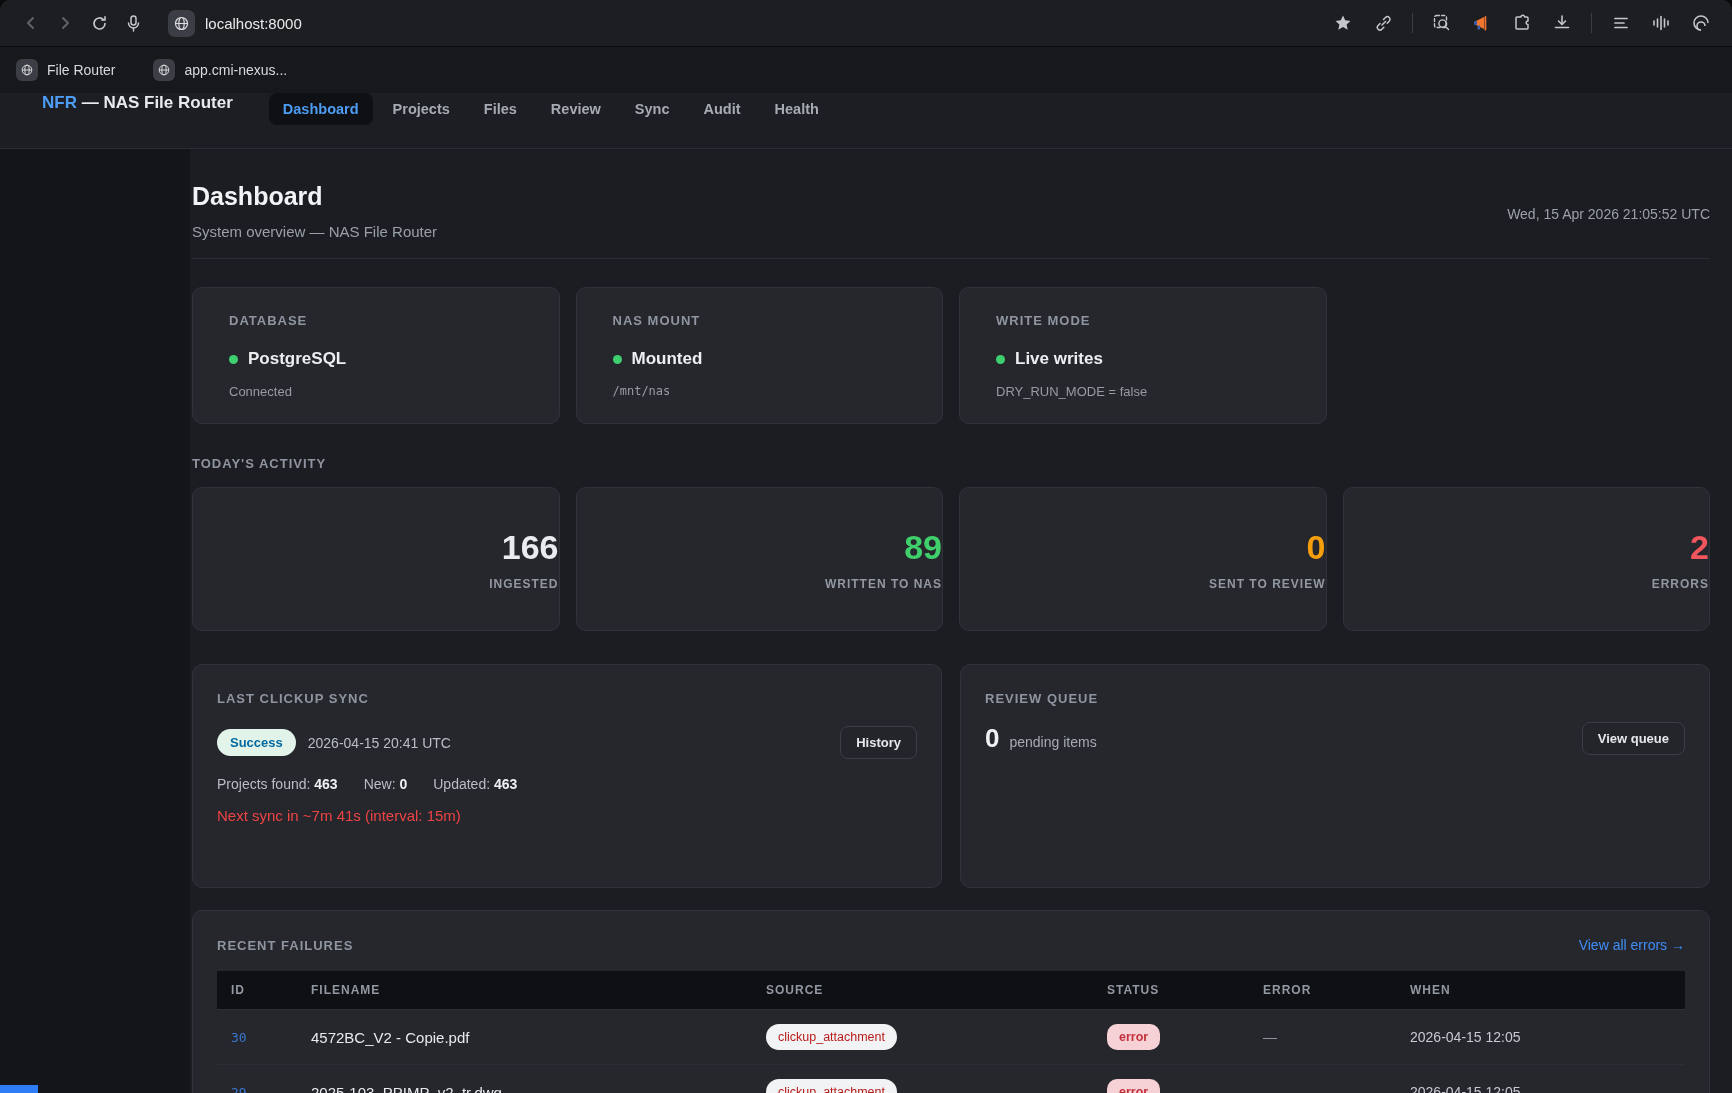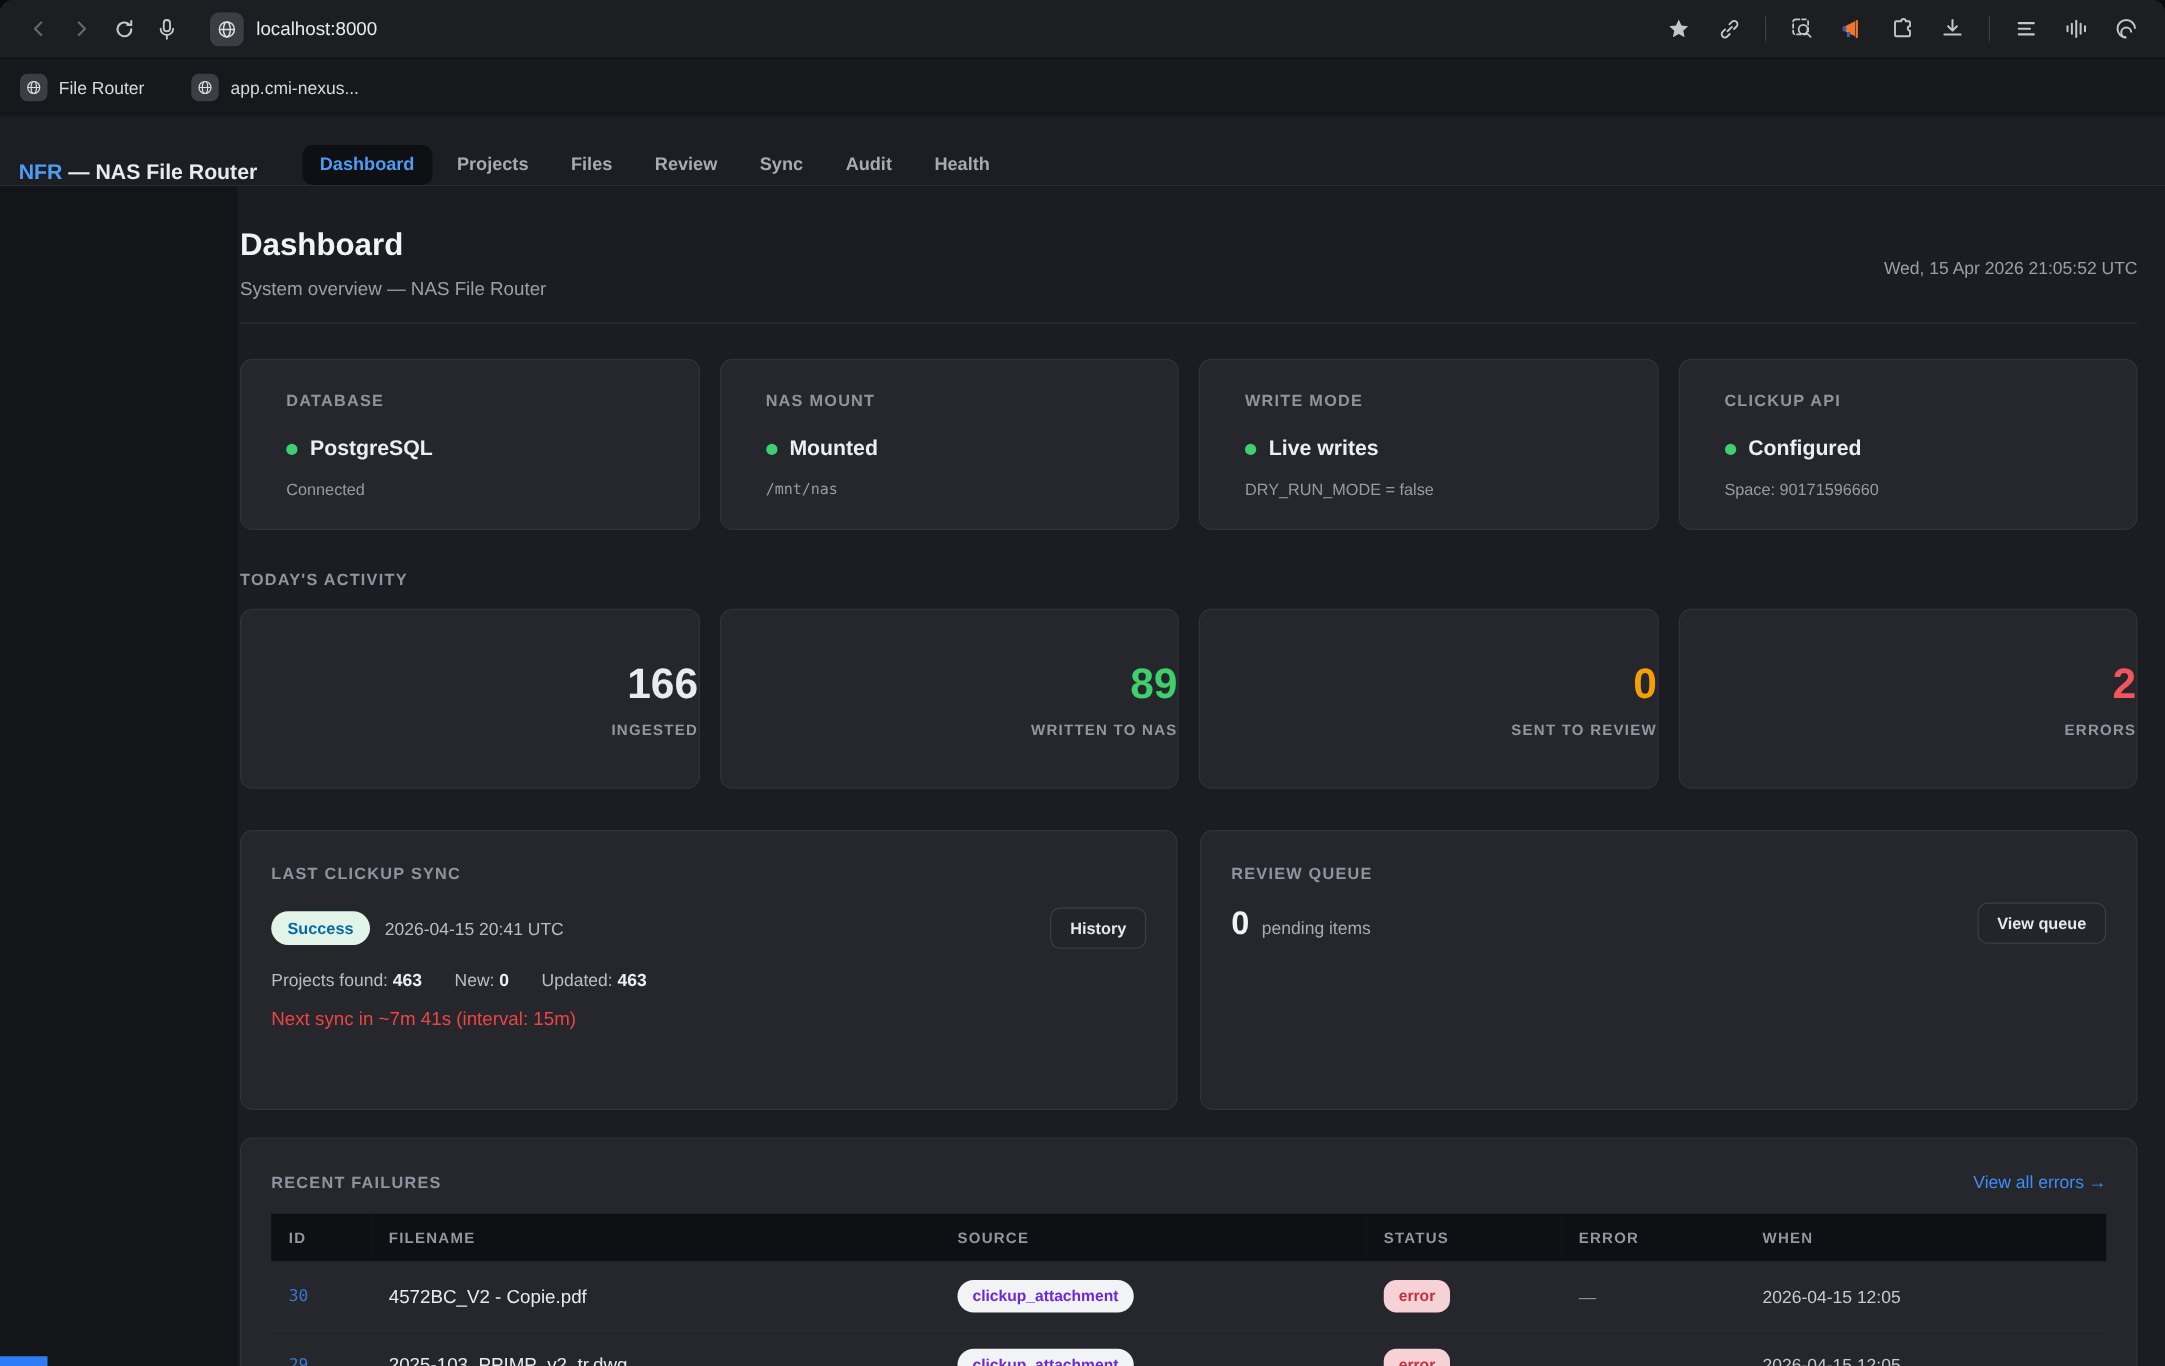--- a/index.html
+++ b/index.html
@@ -25,21 +25,21 @@
 
   
   .bookmarks { height:46px; background:#17181c; display:flex; align-items:center;
     gap:38px; padding:0 16px; flex:none; }
   .bm { display:flex; align-items:center; gap:9px; cursor:default; }
   .bm .globe-chip { width:22px; height:22px; border-radius:6px; }
   .bm-label { color:#d7d9dc; font-size:14px; }
 
   
   .appnav { height:56px; background:#1c1e23; border-bottom:1px solid #2a2d33;
-    display:flex; align-items:flex-end; padding:0 15px; flex:none; }
+    display:flex; align-items:flex-start; padding:0 42px; flex:none; }
   .brand { font-size:17px; font-weight:bold; color:#e8eaed; white-space:nowrap; }
   .brand .nfr { color:#4e9df5; }
   .tabs { display:flex; align-items:center; margin-left:36px; gap:6px; }
   .tab { font-size:14.5px; font-weight:600; color:#a6abb3; padding:8px 14px; border-radius:8px; }
   .tab.active { background:#0e1013; color:#4e9df5; }
 
   
   .page { flex:1; display:flex; min-height:0; position:relative; }
   .gutter { width:190px; background:#141518; flex:none; }
   .surface { flex:1; background:#1b1d22; padding:33px 22px 0 2px; min-width:0; }
@@ -90,22 +90,22 @@
   .viewall { font-size:14px; color:#3f8ef7; text-decoration:none; }
   table { width:100%; border-collapse:collapse; margin-top:18px; }
   thead tr { background:#0f1013; }
   th { text-align:left; font-size:12px; font-weight:bold; color:#9298a2; letter-spacing:1px;
     padding:12px 14px; }
   td { padding:14px 14px; border-top:1px solid #2b2e34; vertical-align:middle; }
   .col-id { width:80px; } .col-file { width:455px; } .col-src { width:341px; }
   .col-status { width:156px; } .col-err { width:147px; }
   .td-id { font-family:"DejaVu Sans Mono", monospace; font-size:13px; color:#3b77d0; }
   .td-file { font-size:15px; color:#e8eaed; }
-  .pill-src { display:inline-block; background:#f2f3f4; color:#6d28d9; font-size:12.5px;
-    font-weight:bold; padding:6px 12px; border-radius:999px; }
+  .pill-src { display:inline-block; background:#f2f3f4; color:#b91c1c; font-size:12.5px;
+    font-weight:normal; padding:6px 12px; border-radius:999px; }
   .pill-err { display:inline-block; background:#f6d2d6; color:#c3313c; font-size:12.5px;
     font-weight:bold; padding:6px 12px; border-radius:10px; }
   .td-dash { font-size:14px; color:#8d939c; }
   .td-when { font-size:14px; color:#c6cad1; }
 
   .statusbar-hint { position:absolute; left:0; bottom:0; width:38px; height:8px; background:#2f7df6; }
 </style>
 </head>
 <body>
 
@@ -278,28 +278,20 @@
             </div>
           <div class="scard-sub mono">/mnt/nas</div>
         </div>
         <div class="card scard">
           <div class="scard-label">WRITE MODE</div>
           <div class="scard-valrow">
               <span class="dot"></span>
               <span class="scard-value">Live writes</span>
             </div>
           <div class="scard-sub">DRY_RUN_MODE = false</div>
-        </div>
-        <div class="card scard">
-          <div class="scard-label">CLICKUP API</div>
-          <div class="scard-valrow">
-              <span class="dot"></span>
-              <span class="scard-value">Configured</span>
-            </div>
-          <div class="scard-sub">Space: 90171596660</div>
         </div>
       </div>
 
       <div class="sec-label">TODAY'S ACTIVITY</div>
       <div class="acards">
         <div class="card acard">
           <div class="anum c-white">166</div>
           <div class="alabel">INGESTED</div>
         </div>
         <div class="card acard">

